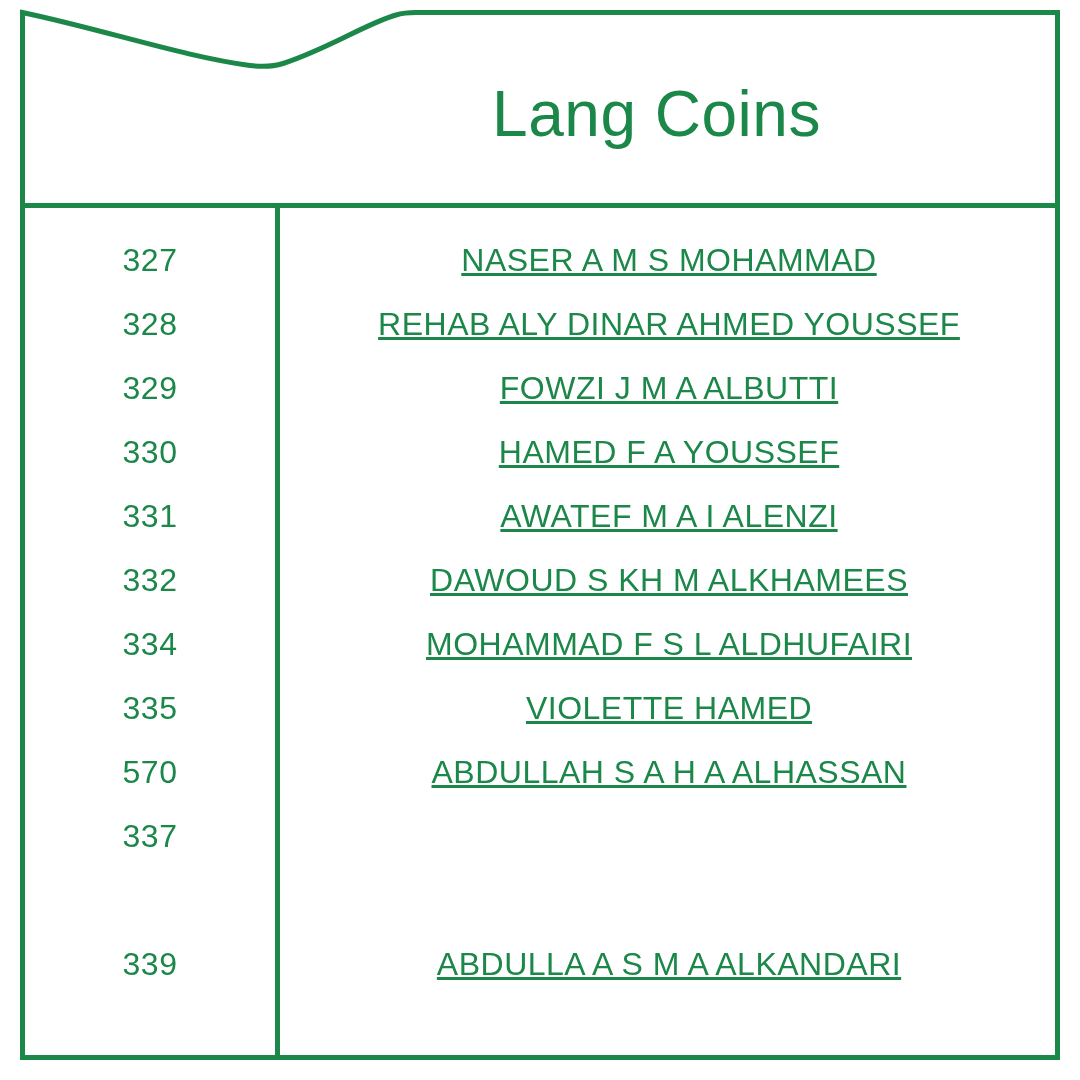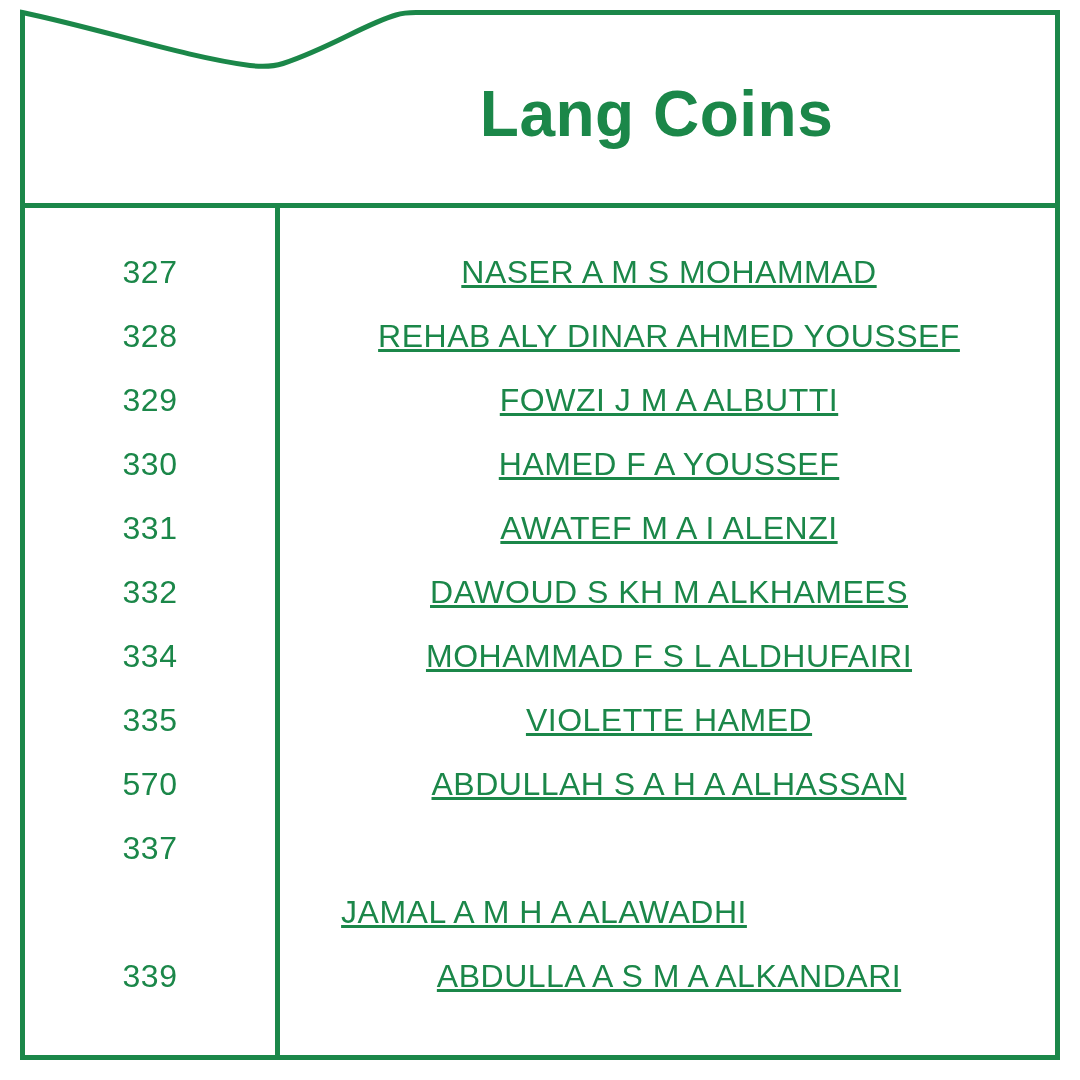--- a/index.html
+++ b/index.html
@@ -33,29 +33,29 @@
   }
   .title {
     position: absolute;
     left: 270px;
     right: 37px;
     top: 80px;
     height: 68px;
     line-height: 68px;
     text-align: center;
     font-size: 64px;
-    font-weight: 700;
+    font-weight: 400;
     letter-spacing: 0.5px;
     color: var(--green, #1B8749);
     white-space: nowrap;
   }
   .rows {
     position: absolute;
     left: 25px;
-    top: 240px;
+    top: 228px;
     width: 1030px;
   }
   .row {
     display: flex;
     height: 64px;
     align-items: center;
   }
   .cell {
     color: var(--green, #1B8749);
     font-size: 32px;
@@ -142,21 +142,20 @@
   <div class="row">
     <div class="cell num">570</div>
     <div class="cell name">ABDULLAH S A H A ALHASSAN</div>
   </div>
 
   <div class="row">
     <div class="cell num">337</div>
   </div>
 
   <div class="row">
-    <div class="cell name">JAMAL A M H A ALAWADHI</div>
   </div>
 
   <div class="row">
     <div class="cell num">339</div>
     <div class="cell name">ABDULLA A S M A ALKANDARI</div>
   </div>
 </div>
 
 </div>
 

